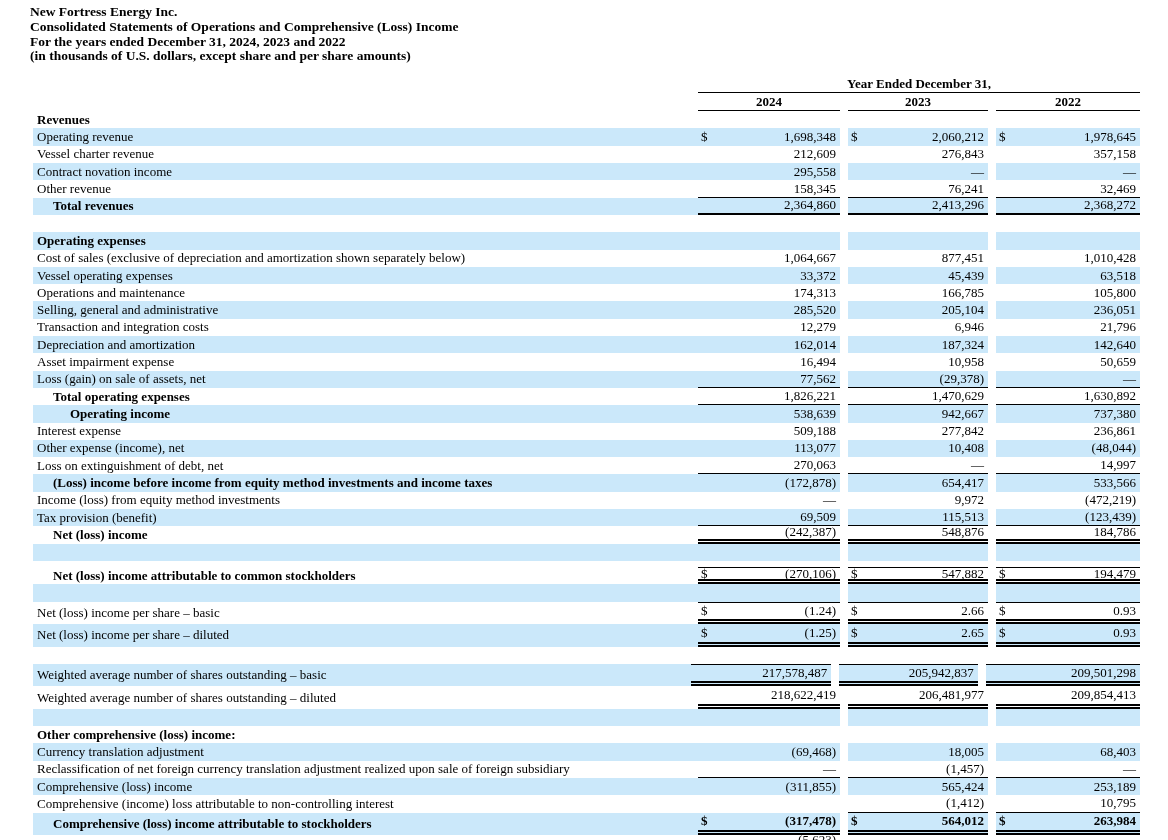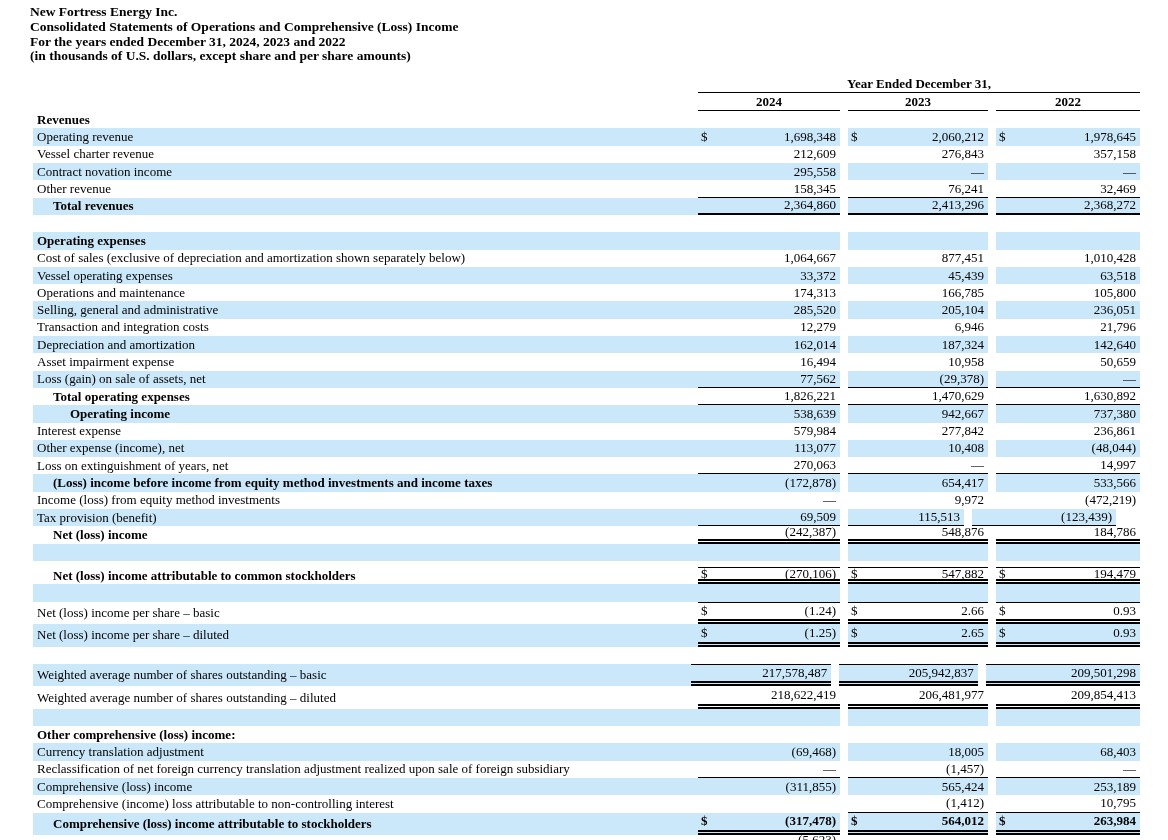--- a/index.html
+++ b/index.html
@@ -336,21 +336,21 @@
           <span class="num">942,667</span>
         </div>
         <div class="gutter"></div>
         <div class="cell val" style="width: 144px;">
           <span class="num">737,380</span>
         </div>
       </div>
       <div class="row">
         <div class="cell label ind0">Interest expense</div>
         <div class="cell val" style="width: 142px;">
-          <span class="num">579,984</span>
+          <span class="num">509,188</span>
         </div>
         <div class="gutter"></div>
         <div class="cell val" style="width: 140px;">
           <span class="num">277,842</span>
         </div>
         <div class="gutter"></div>
         <div class="cell val" style="width: 144px;">
           <span class="num">236,861</span>
         </div>
       </div>
@@ -362,21 +362,21 @@
         <div class="gutter"></div>
         <div class="cell val" style="width: 140px;">
           <span class="num">10,408</span>
         </div>
         <div class="gutter"></div>
         <div class="cell val" style="width: 144px;">
           <span class="num">(48,044)</span>
         </div>
       </div>
       <div class="row">
-        <div class="cell label ind0">Loss on extinguishment of years, net</div>
+        <div class="cell label ind0">Loss on extinguishment of debt, net</div>
         <div class="cell val bb-single" style="width: 142px;">
           <span class="num">270,063</span>
         </div>
         <div class="gutter"></div>
         <div class="cell val bb-single" style="width: 140px;">
           <span class="num">—</span>
         </div>
         <div class="gutter"></div>
         <div class="cell val bb-single" style="width: 144px;">
           <span class="num">14,997</span>
@@ -409,21 +409,21 @@
         <div class="cell val" style="width: 144px;">
           <span class="num">(472,219)</span>
         </div>
       </div>
       <div class="row shade">
         <div class="cell label ind0">Tax provision (benefit)</div>
         <div class="cell val bb-single" style="width: 142px;">
           <span class="num">69,509</span>
         </div>
         <div class="gutter"></div>
-        <div class="cell val bb-single" style="width: 116px;">
+        <div class="cell val bb-single" style="width: 140px;">
           <span class="num">115,513</span>
         </div>
         <div class="gutter"></div>
         <div class="cell val bb-single" style="width: 144px;">
           <span class="num">(123,439)</span>
         </div>
       </div>
       <div class="row">
         <div class="cell label ind1 bold">Net (loss) income</div>
         <div class="cell val bb-double" style="width: 142px;">

